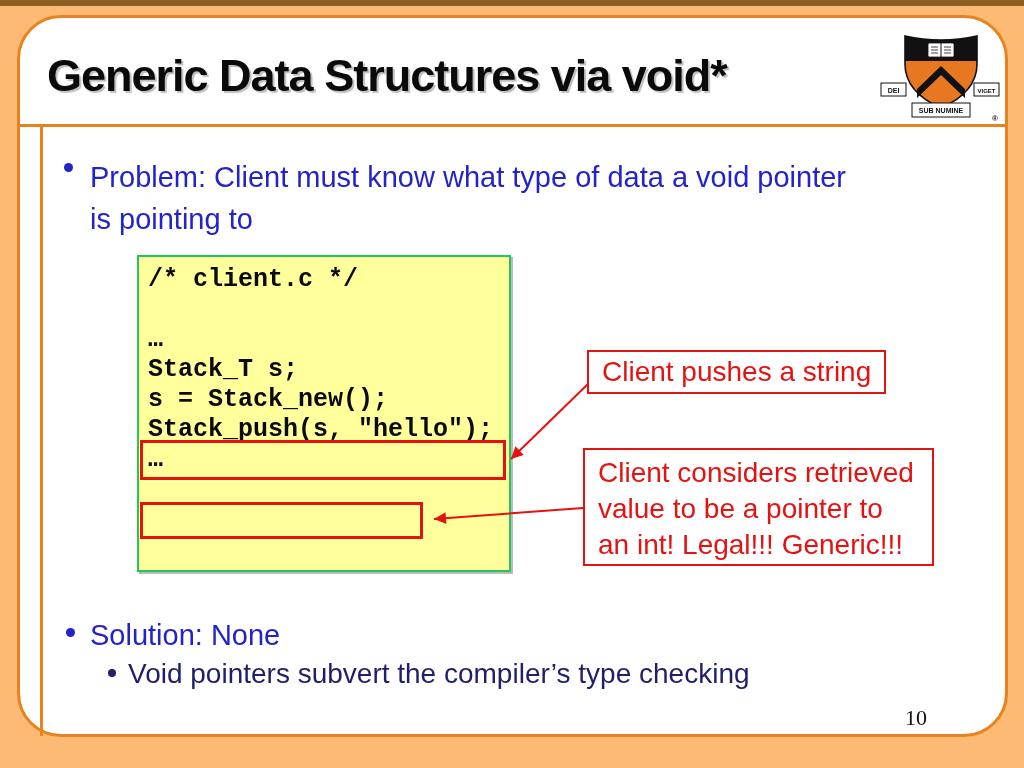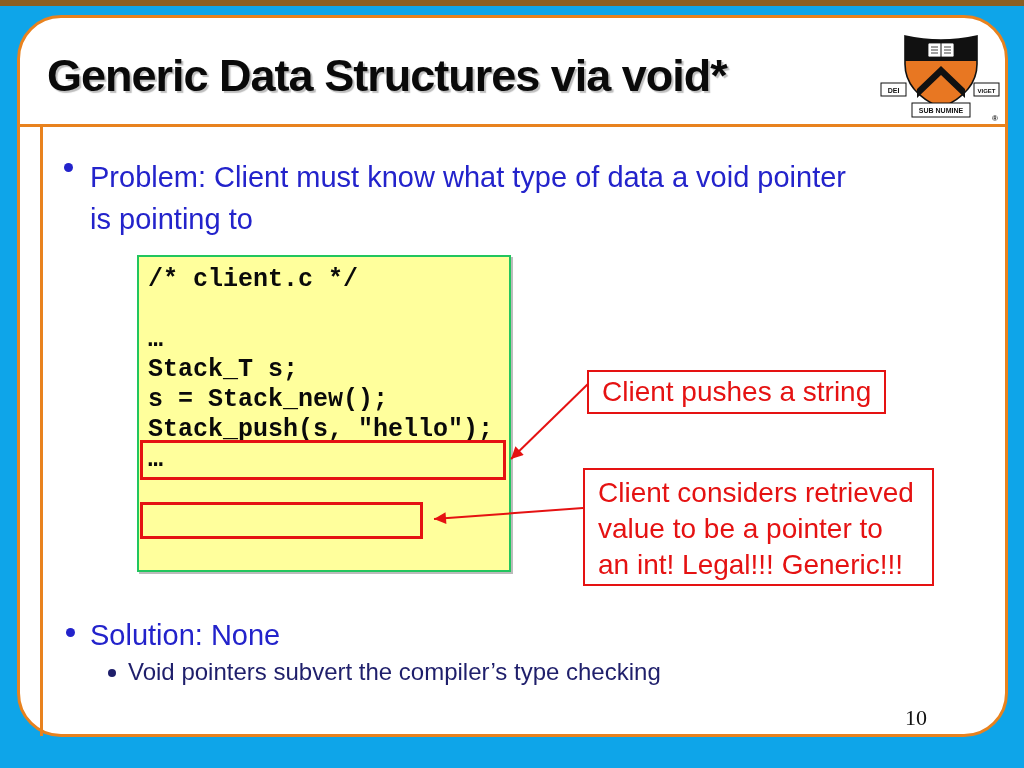--- a/index.html
+++ b/index.html
@@ -1,18 +1,18 @@
 <!DOCTYPE html>
 <html><head>
 <meta charset="utf-8">
 <style>
   html, body { margin:0; padding:0; background:#FBFBFB; }
   .stage {
     position:relative; width:1024px; height:768px; overflow:hidden;
-    background:#0ea5e9; font-family:"Liberation Sans", sans-serif;
+    background:#fdba74; font-family:"Liberation Sans", sans-serif;
   }
   .top-strip { position:absolute; left:0; top:0; width:1024px; height:6px; background:#8B5E22; }
   .slide-border {
     position:absolute; left:17px; top:15px; width:991px; height:722px;
     border:3px solid #E8821E; border-radius:44px; box-sizing:border-box; background:#FFFFFF;
   }
   .page-title {
     position:absolute; left:47px; top:50px; font-size:45px; font-weight:bold; color:#0A0A0A;
     letter-spacing:-1px; text-shadow:2px 2px 1px rgba(110,110,110,0.45); white-space:nowrap;
   }
@@ -20,41 +20,41 @@
   .rule-v { position:absolute; left:40px; top:124px; width:3px; height:612px; background:#E8821E; }
 
   .dot { position:absolute; border-radius:50%; background:#2323CB; }
   .dot-b1 { left:64px; top:163px; width:9px; height:9px; }
   .dot-b2 { left:66px; top:628px; width:9px; height:9px; }
   .dot-sub { left:108px; top:669px; width:8px; height:8px; background:#1F1F6B; }
 
   .bullet-text { position:absolute; color:#2323CB; font-size:29px; line-height:42px; white-space:pre-line; }
   .text-b1 { left:90px; top:148px; width:910px;margin-top:8px; }
   .text-b2 { left:90px; top:614px; }
-  .text-sub { position:absolute; left:128px; top:658px; color:#1F1F6B; font-size:24px; white-space:nowrap; }
+  .text-sub { position:absolute; left:128px; top:658px; color:#1F1F6B; font-size:28px; white-space:nowrap; }
 
   .code-box {
     position:absolute; left:137px; top:255px; width:374px; height:317px;
     background:#FFFF9C; border:2px solid #22c55e; box-sizing:border-box;
     padding:8px 0 0 9px; box-shadow:2px 2px 0 rgba(60,60,60,0.35);
   }
   .code-line {
     font-family:"Liberation Mono", monospace; font-weight:bold; font-size:25px;
     line-height:30px; height:30px; color:#0A0A0A; white-space:pre;
   }
 
   .hl { position:absolute; border:3px solid #E51212; box-sizing:border-box; }
   .hl-r1 { left:140px; top:440px; width:366px; height:40px; }
   .hl-r2 { left:140px; top:502px; width:283px; height:37px; }
 
   .connectors { position:absolute; left:0; top:0; width:1024px; height:768px; pointer-events:none; }
 
   .callout {
     position:absolute; background:#FFFFFF; border:2px solid #E51212; color:#E51212;
-    box-sizing:border-box; font-size:28px;margin-top:20px;
+    box-sizing:border-box; font-size:28px;
   }
   .callout-push { left:587px; top:350px; width:299px; height:44px; line-height:40px; padding-left:13px; white-space:nowrap; }
   .callout-retrieve { left:583px; top:448px; width:351px; height:118px; line-height:36px; padding:5px 0 16px 13px; }
   .callout-retrieve div { white-space:nowrap; }
 
   .page-number {
     position:absolute; left:905px; top:705px; width:50px; text-align:left;
     font-family:"Liberation Serif", serif; font-size:22px; color:#111;
   }
   .crest { position:absolute; left:878px; top:30px; }

